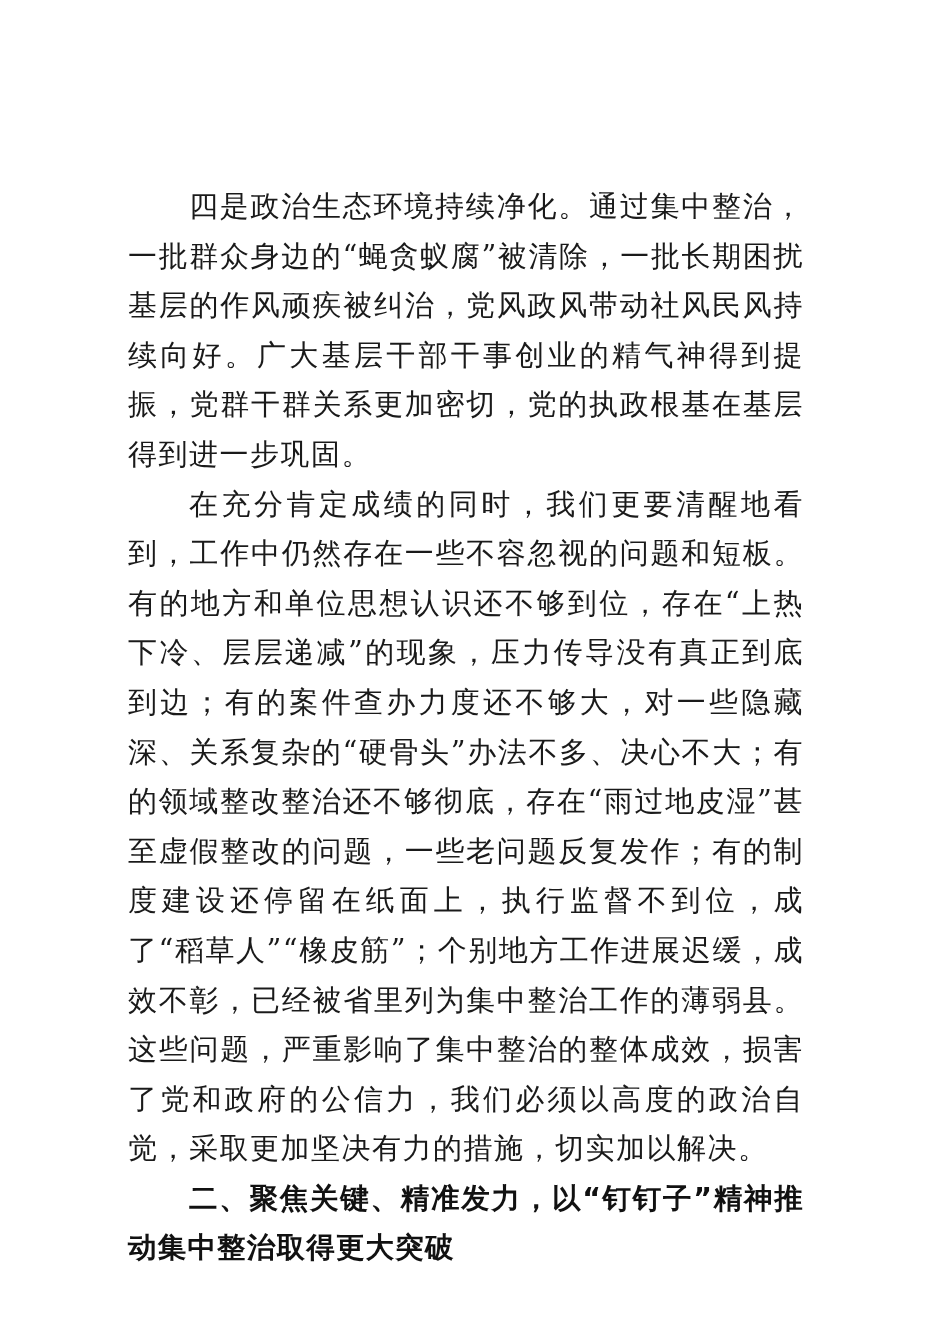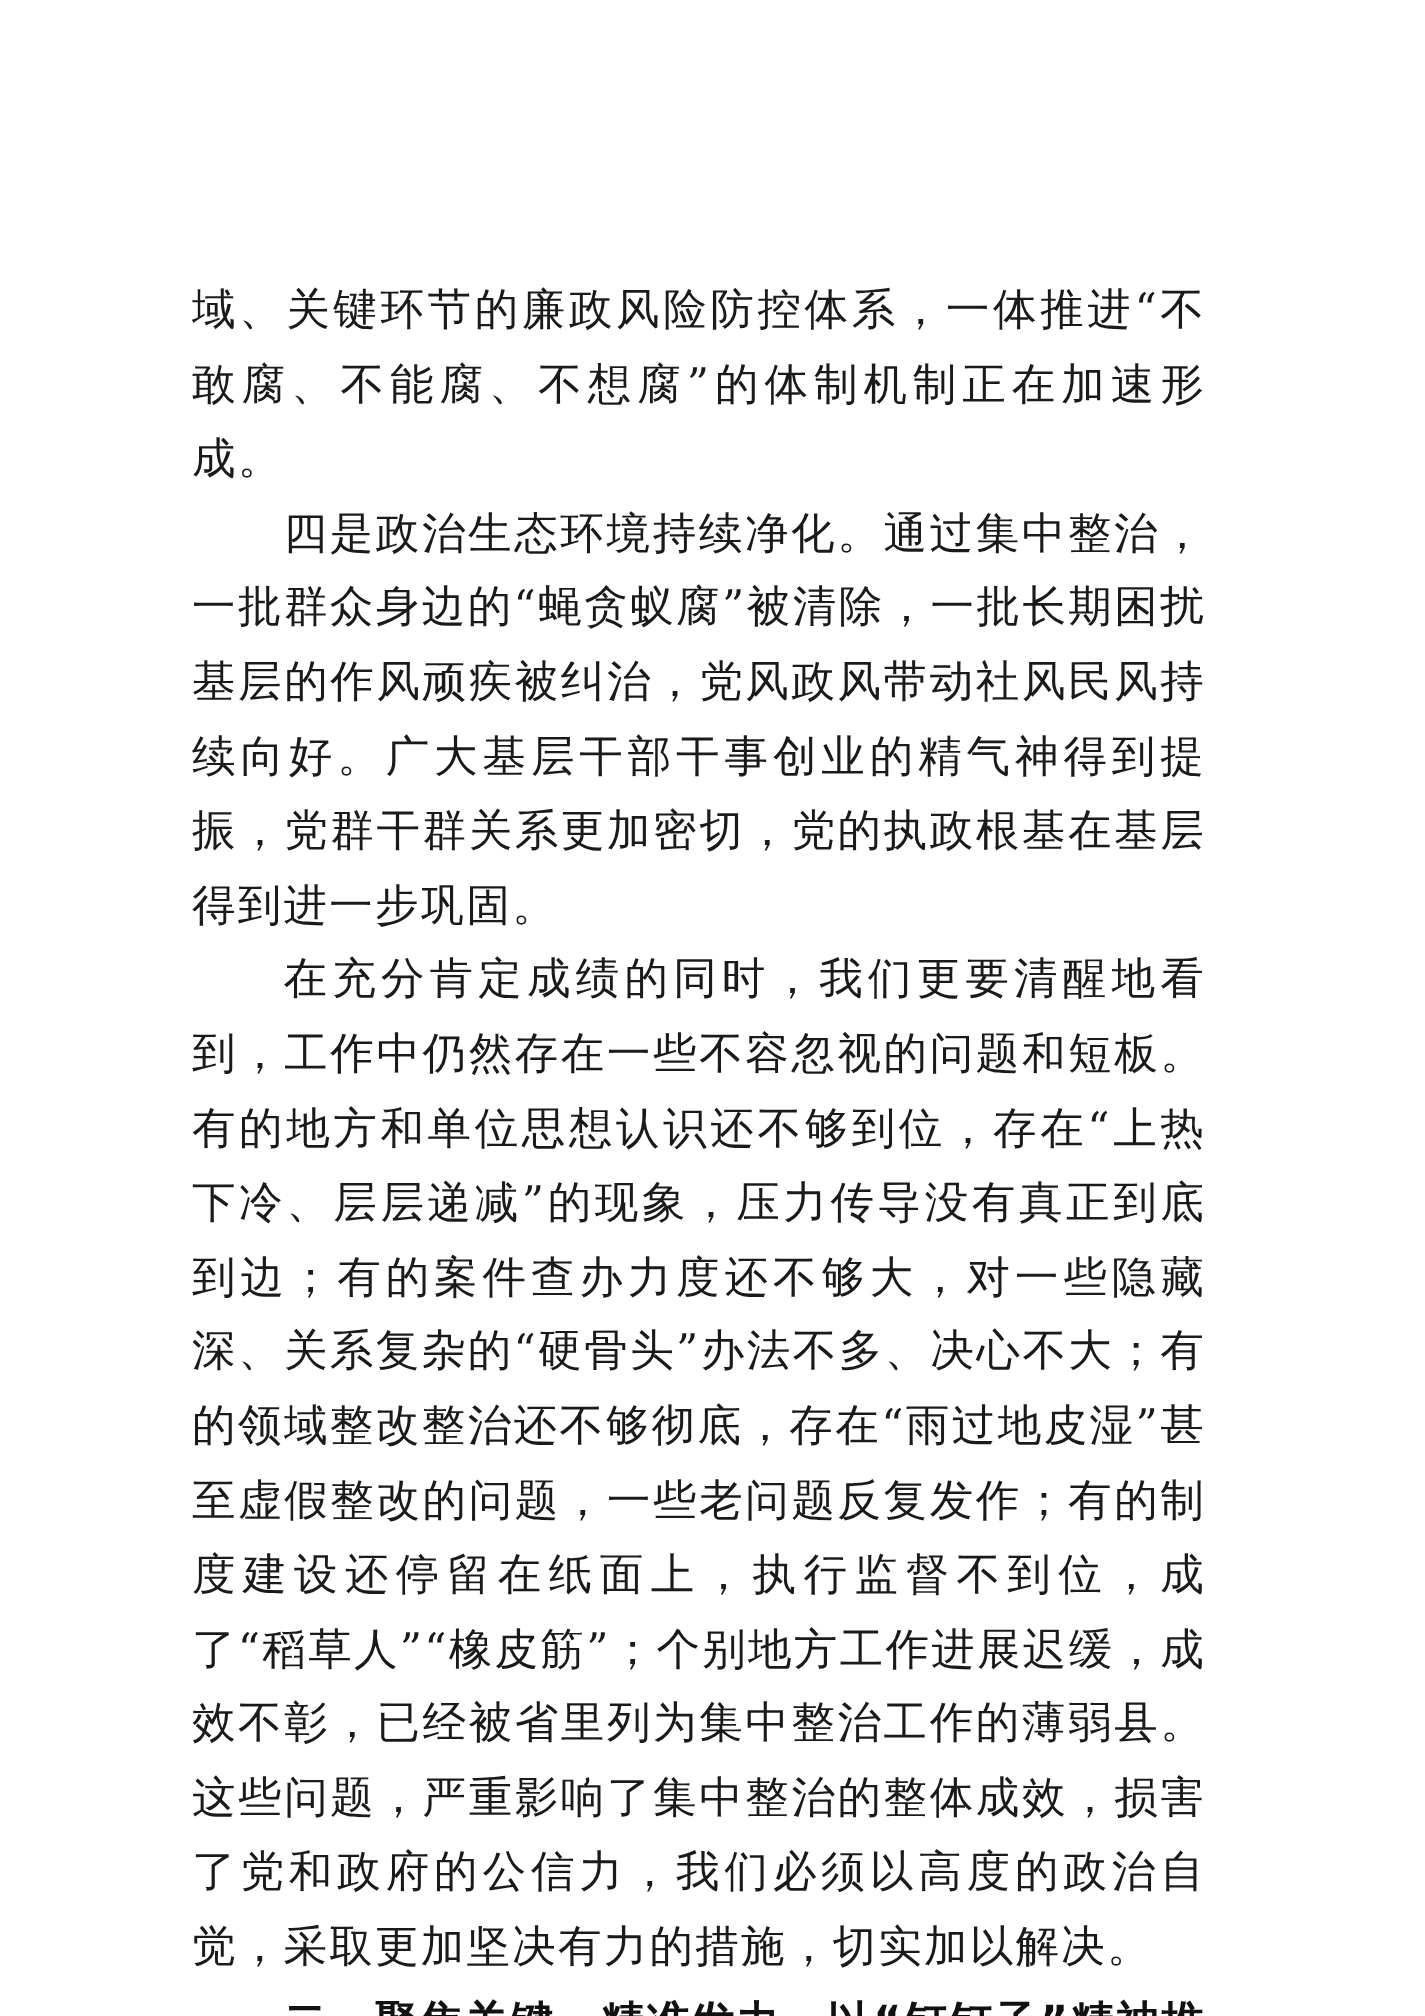--- a/index.html
+++ b/index.html
@@ -42,17 +42,16 @@
       letter-spacing: 1.2px;
       text-indent: 61px;
       text-align: justify;
       color: #111111;
     }
   </style>
 </head>
 <body>
 
 <div class="page">
-  <p class="para">域、关键环节的廉政风险防控体系，一体推进“不敢腐、不能腐、不想腐”的体制机制正在加速形成。</p>
   <p class="para indent">四是政治生态环境持续净化。通过集中整治，一批群众身边的“蝇贪蚁腐”被清除，一批长期困扰基层的作风顽疾被纠治，党风政风带动社风民风持续向好。广大基层干部干事创业的精气神得到提振，党群干群关系更加密切，党的执政根基在基层得到进一步巩固。</p>
   <p class="para indent">在充分肯定成绩的同时，我们更要清醒地看到，工作中仍然存在一些不容忽视的问题和短板。有的地方和单位思想认识还不够到位，存在“上热下冷、层层递减”的现象，压力传导没有真正到底到边；有的案件查办力度还不够大，对一些隐藏深、关系复杂的“硬骨头”办法不多、决心不大；有的领域整改整治还不够彻底，存在“雨过地皮湿”甚至虚假整改的问题，一些老问题反复发作；有的制度建设还停留在纸面上，执行监督不到位，成了“稻草人”“橡皮筋”；个别地方工作进展迟缓，成效不彰，已经被省里列为集中整治工作的薄弱县。这些问题，严重影响了集中整治的整体成效，损害了党和政府的公信力，我们必须以高度的政治自觉，采取更加坚决有力的措施，切实加以解决。</p>
   <h2 class="heading">二、聚焦关键、精准发力，以“钉钉子”精神推动集中整治取得更大突破</h2>
 </div>
 
 </body></html>

